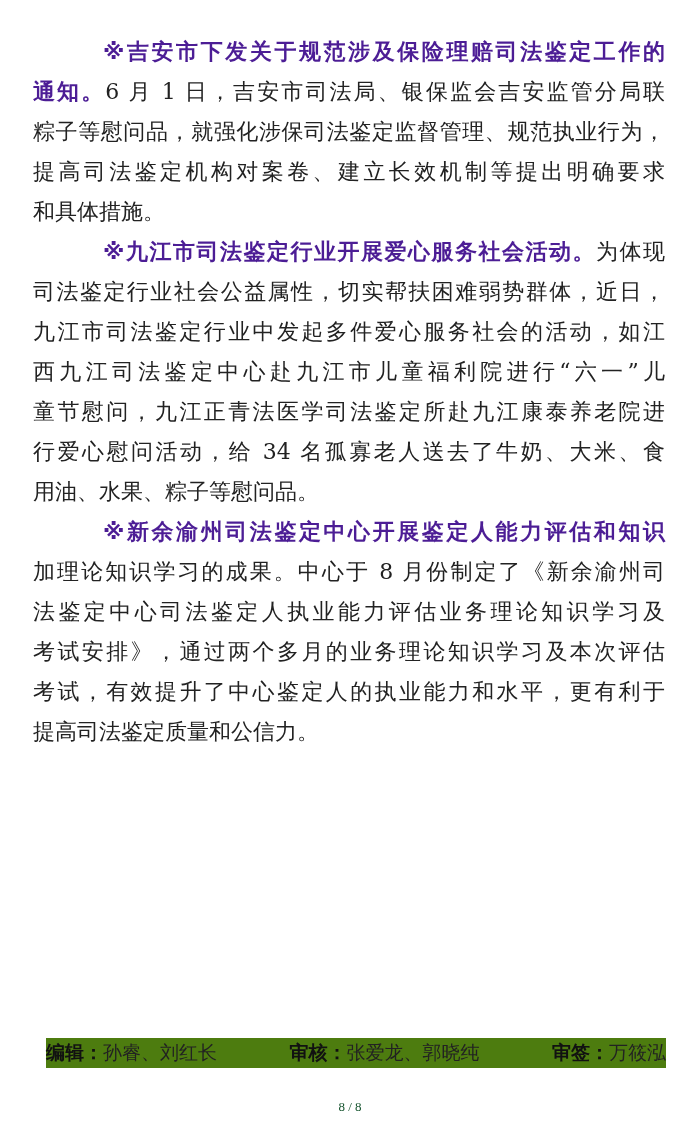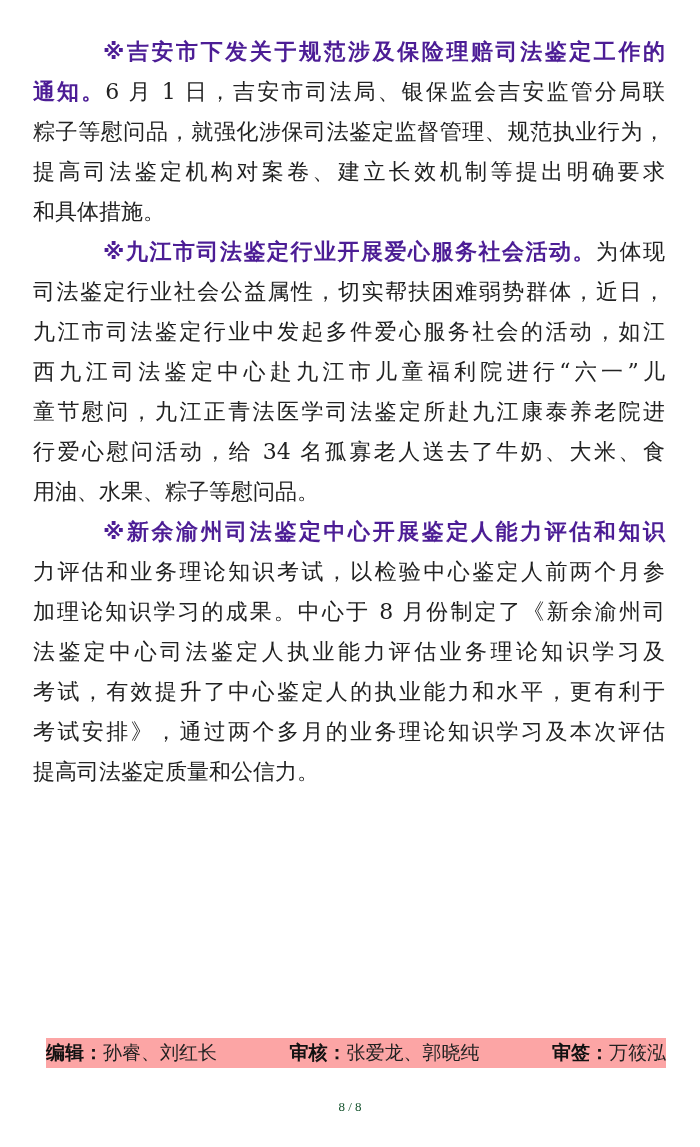--- a/index.html
+++ b/index.html
@@ -5,21 +5,21 @@
   html, body { margin:0; padding:0; background:#ffffff; }
   body { width:700px; height:1147px; position:relative; overflow:hidden;
          font-family:"DejaVu Serif","Liberation Serif",serif; color:#222; }
   .page { position:absolute; left:33px; top:32px; width:632px; }
   .line { height:40px; line-height:40px; font-size:22px; white-space:nowrap;
           text-align:justify; text-align-last:justify; }
   .line.last { text-align-last:left; }
   .indent { padding-left:70px; }
   .bold { font-weight:bold; font-family:"DejaVu Sans","Liberation Sans",sans-serif; color:#4c1d95; }
   .footer-band { position:absolute; left:46px; top:1038px; width:620px; height:30px;
-                 background:#fca5a5; display:flex; align-items:center; justify-content:space-between;
+                 background:#4d7c0f; display:flex; align-items:center; justify-content:space-between;
                  font-size:19px; white-space:nowrap; }
   .footer-band .lbl { font-family:"DejaVu Sans","Liberation Sans",sans-serif; font-weight:bold; color:#111; }
   .footer-band .val { font-family:"DejaVu Serif","Liberation Serif",serif; color:#222; }
   .page-num { position:absolute; top:1099px; left:0; width:700px; text-align:center;
               font-size:13px; color:#14532d; font-family:"Liberation Serif",serif; }
 </style>
 </head>
 <body>
 
 <div class="page">
@@ -42,25 +42,24 @@
     <div class="line">司法鉴定行业社会公益属性，切实帮扶困难弱势群体，近日，</div>
     <div class="line">九江市司法鉴定行业中发起多件爱心服务社会的活动，如江</div>
     <div class="line">西九江司法鉴定中心赴九江市儿童福利院进行“六一”儿</div>
     <div class="line">童节慰问，九江正青法医学司法鉴定所赴九江康泰养老院进</div>
     <div class="line">行爱心慰问活动，给 34 名孤寡老人送去了牛奶、大米、食</div>
     <div class="line last">用油、水果、粽子等慰问品。</div>
   </div>
 
   <div>
     <div class="line indent bold">※新余渝州司法鉴定中心开展鉴定人能力评估和知识</div>
-    <div class="line">力评估和业务理论知识考试，以检验中心鉴定人前两个月参</div>
     <div class="line">加理论知识学习的成果。中心于 8 月份制定了《新余渝州司</div>
     <div class="line">法鉴定中心司法鉴定人执业能力评估业务理论知识学习及</div>
+    <div class="line">考试安排》，通过两个多月的业务理论知识学习及本次评估</div>
     <div class="line">考试，有效提升了中心鉴定人的执业能力和水平，更有利于</div>
-    <div class="line">考试安排》，通过两个多月的业务理论知识学习及本次评估</div>
     <div class="line last">提高司法鉴定质量和公信力。</div>
   </div>
 </div>
 
 <div class="footer-band">
   <span><span class="lbl">编辑：</span><span class="val">孙睿、刘红长</span></span>
   <span><span class="lbl">审核：</span><span class="val">张爱龙、郭晓纯</span></span>
   <span><span class="lbl">审签：</span><span class="val">万筱泓</span></span>
 </div>
 

